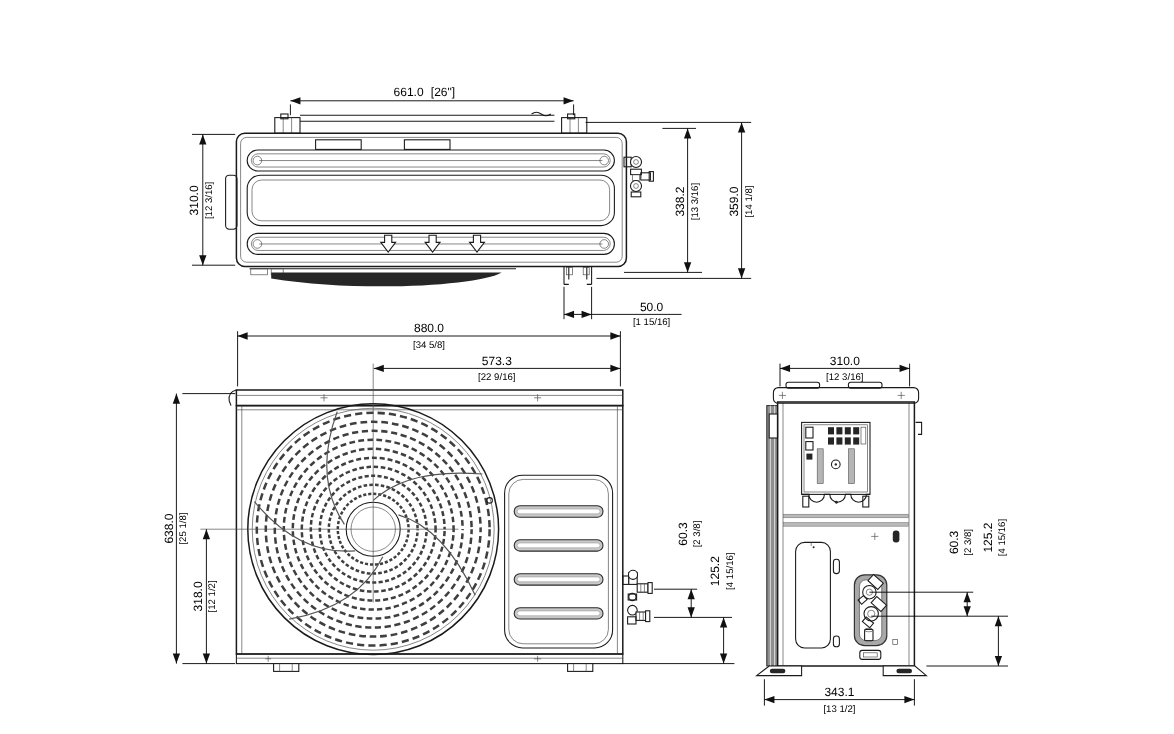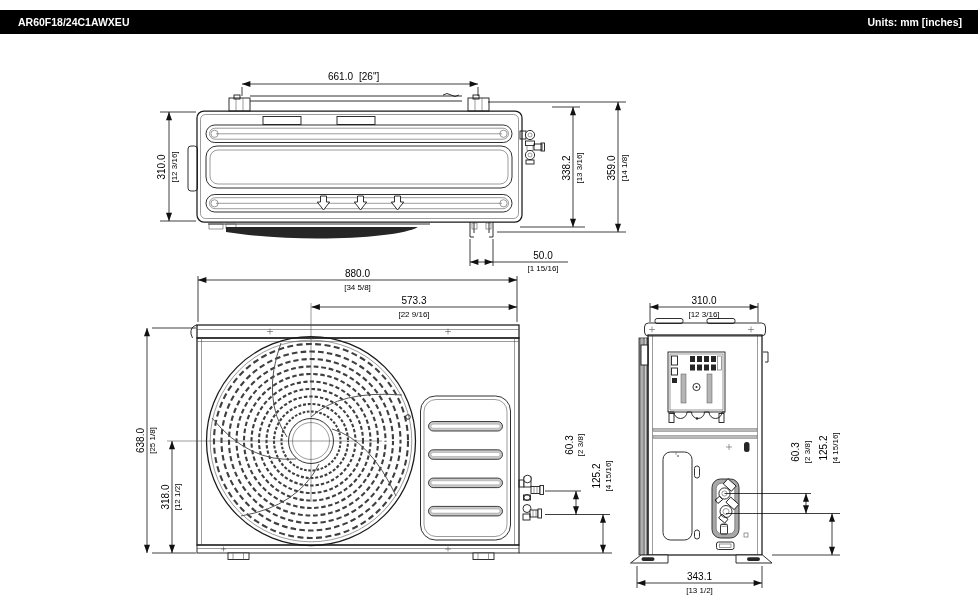--- a/index.html
+++ b/index.html
@@ -20,24 +20,20 @@
   .gy {fill:#b5b5b5;stroke:#555;stroke-width:.5;}
   .dv{font:10px "Liberation Sans",sans-serif;fill:#000;}
   .di{font:8px "Liberation Sans",sans-serif;fill:#000;}
   text{stroke:none;}
 </style>
 </head>
 <body>
 
 <div class="stage">
 
-  <div class="hdr">
-    <span>AR60F18/24C1AWXEU</span>
-    <span>Units: mm [inches]</span>
-  </div>
 
   <svg width="978" height="612" viewBox="0 0 978 612">
     <defs>
       <marker id="ar" viewBox="0 0 10 8" refX="9.3" refY="4" markerWidth="9.5" markerHeight="7.6" markerUnits="userSpaceOnUse" orient="auto-start-reverse">
         <path d="M0.5,0.8 L9.3,4 L0.5,7.2 Z" fill="#111"></path>
       </marker>
     </defs>
 
     <g>
 

